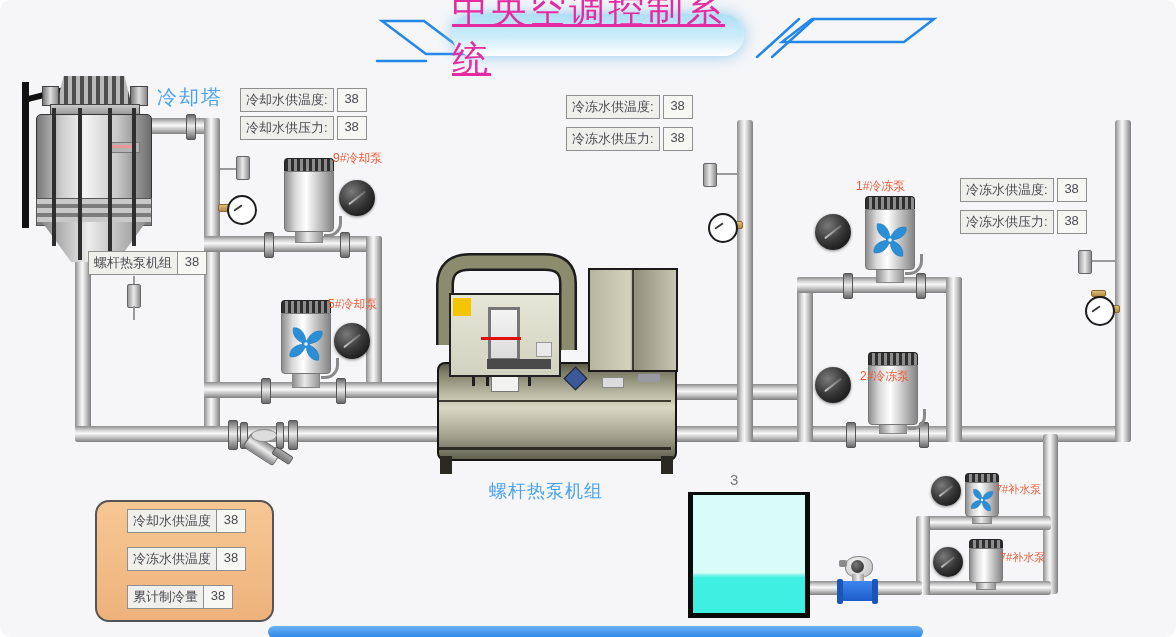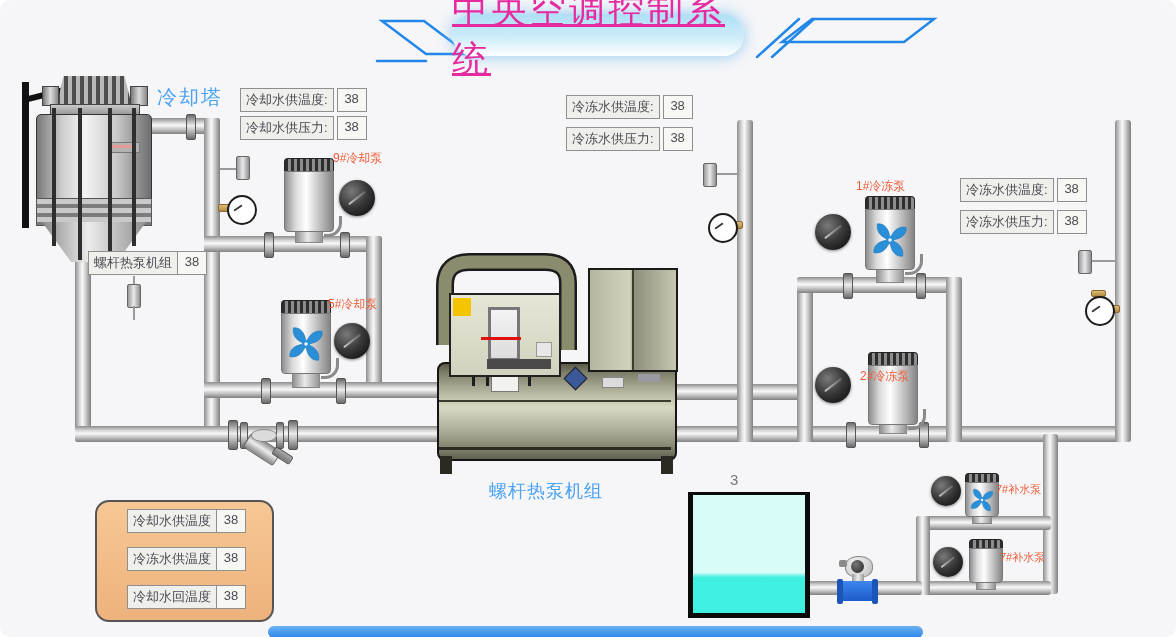--- a/index.html
+++ b/index.html
@@ -312,18 +312,18 @@
   <div class="totals-panel"></div>
   <div class="ind2" style="left:127px;top:509px;">
     <span class="lb">冷却水供温度</span>
     <span class="vl">38</span>
   </div>
   <div class="ind2" style="left:127px;top:547px;">
     <span class="lb">冷冻水供温度</span>
     <span class="vl">38</span>
   </div>
   <div class="ind2" style="left:127px;top:585px;">
-    <span class="lb">冷却水回温度</span>
+    <span class="lb">累计制冷量</span>
     <span class="vl">38</span>
   </div>
 
   <div style="position:absolute;left:268px;top:626px;width:655px;height:12px;border-radius:6px;background:linear-gradient(180deg,#6cb2f2,#2a85e8);"></div>
 </div>
 
 </body></html>

